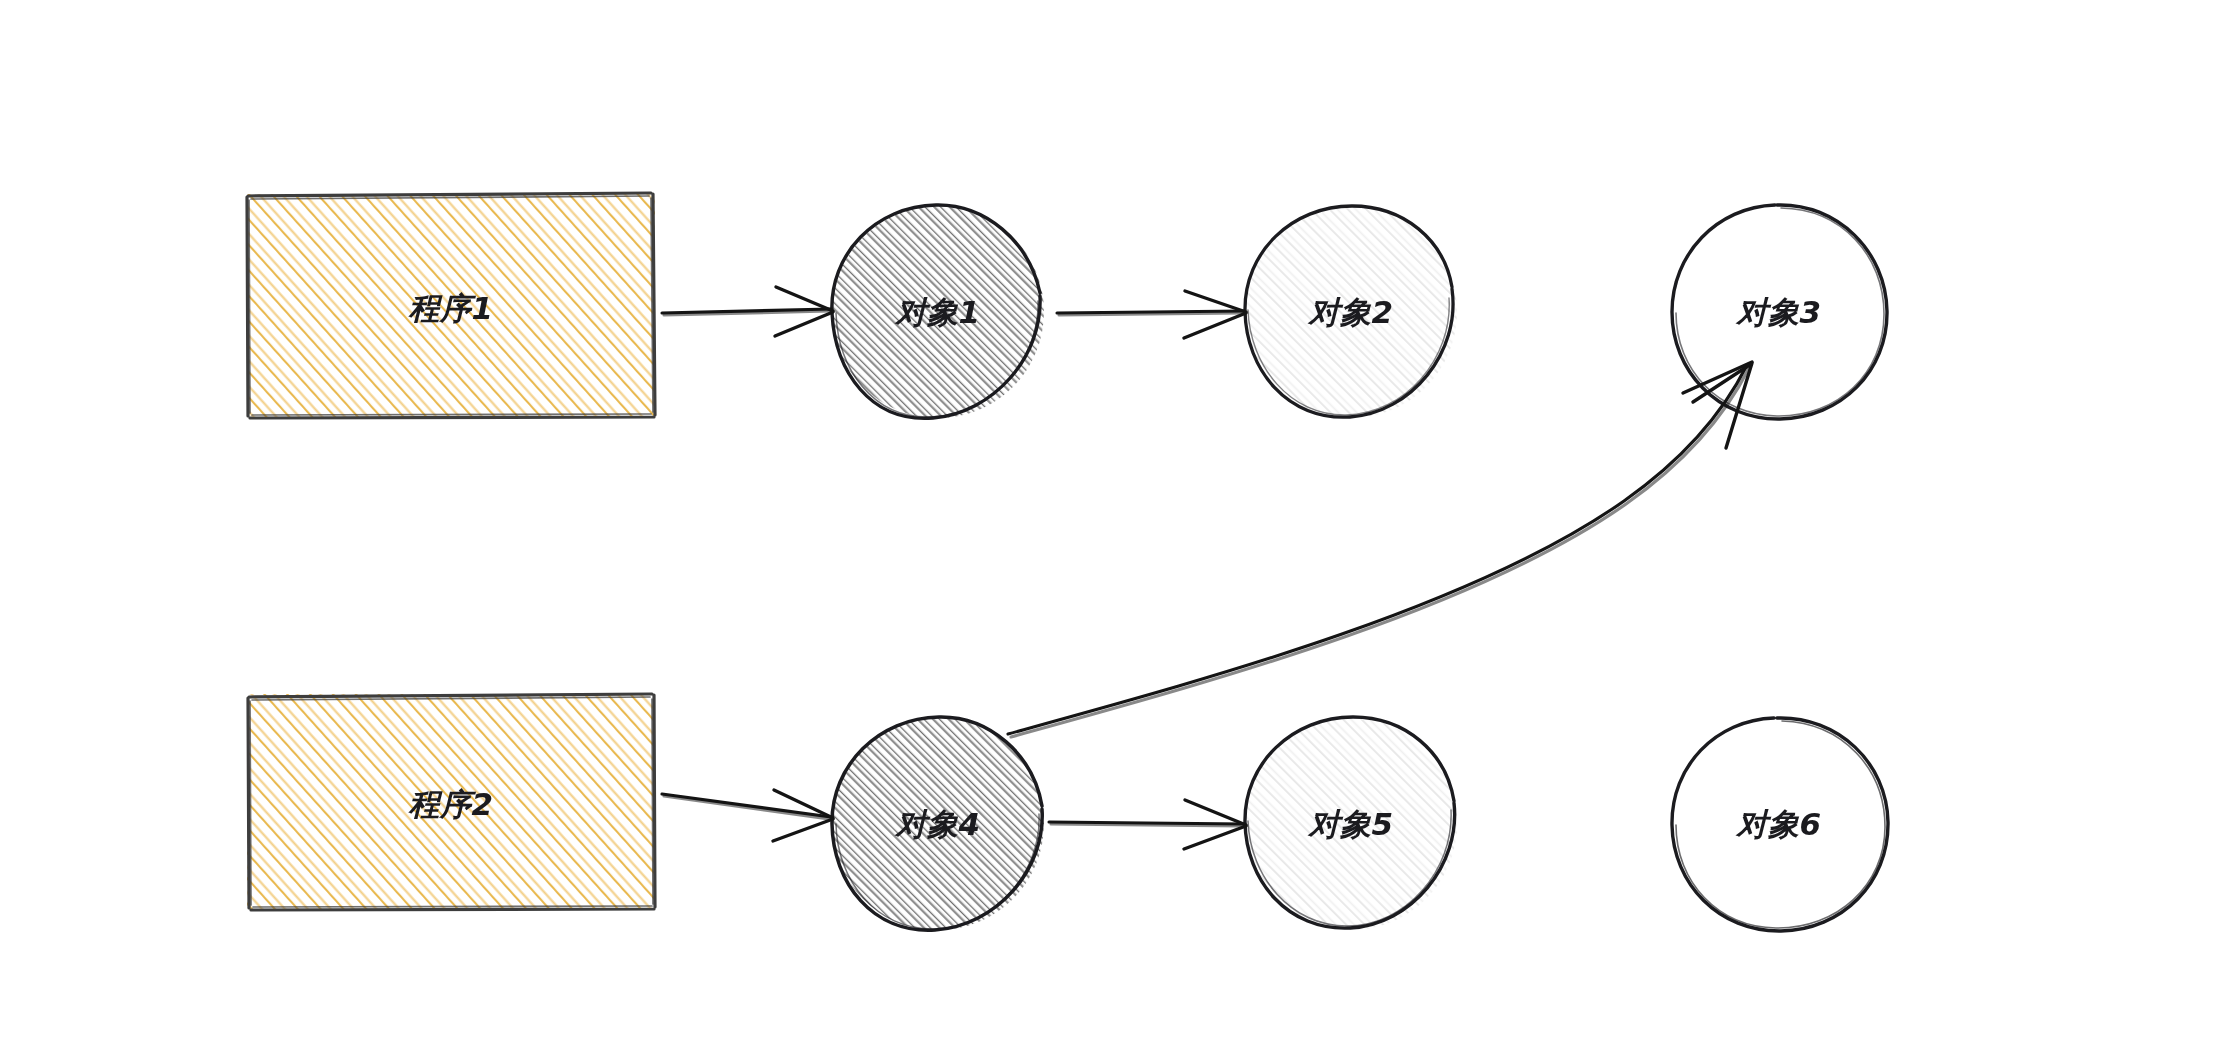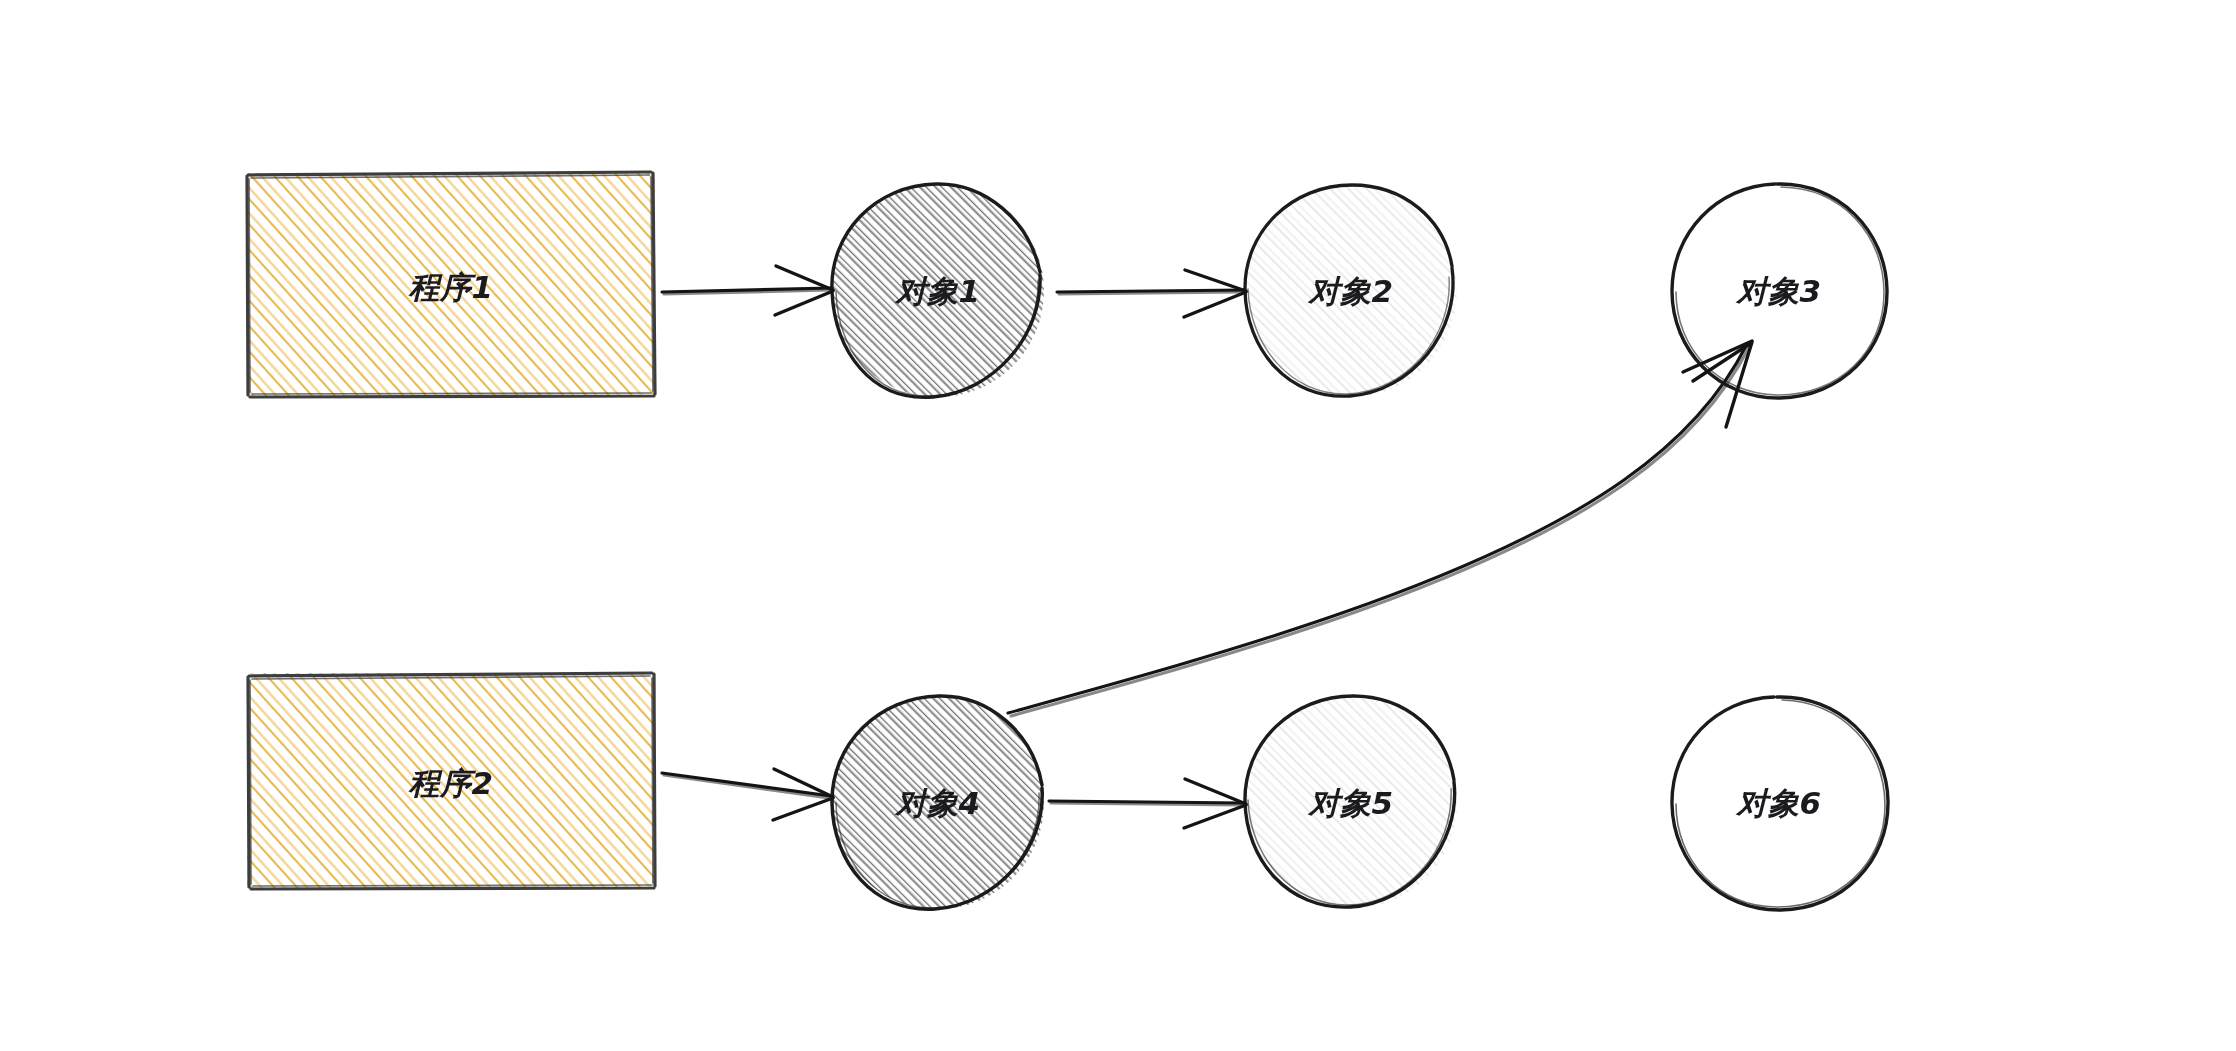--- a/index.html
+++ b/index.html
@@ -12,20 +12,21 @@
     width: 2236px;
     height: 1051px;
     overflow: hidden;
     font-family: "DejaVu Sans", sans-serif;
   }
   #canvas-root {
     position: relative;
     width: 2236px;
     height: 807px;
     background: #ffffff;
+    margin-top: 21px;
   }
   svg#diagram-svg {
     position: absolute;
     left: 0;
     top: 0;
     width: 2236px;
     height: 1051px;
     display: block;
   }
   .node-label {

